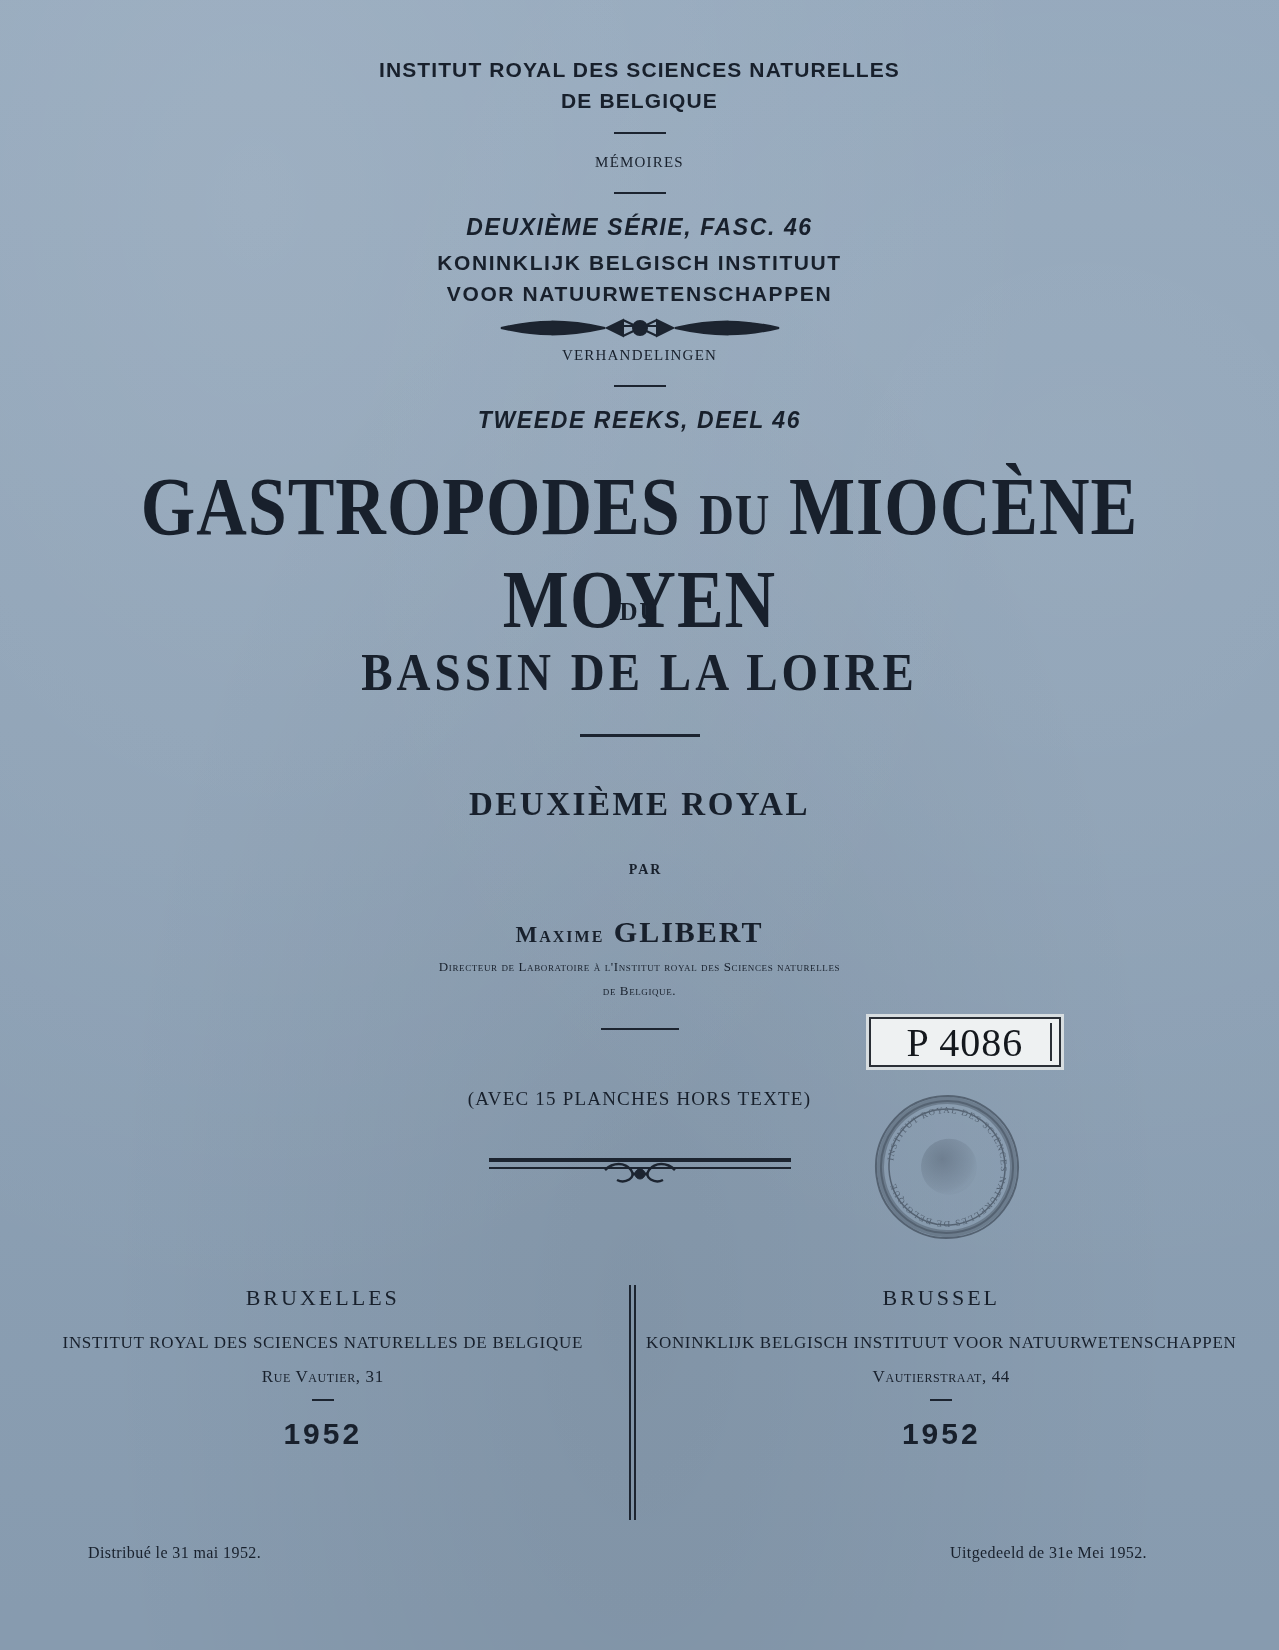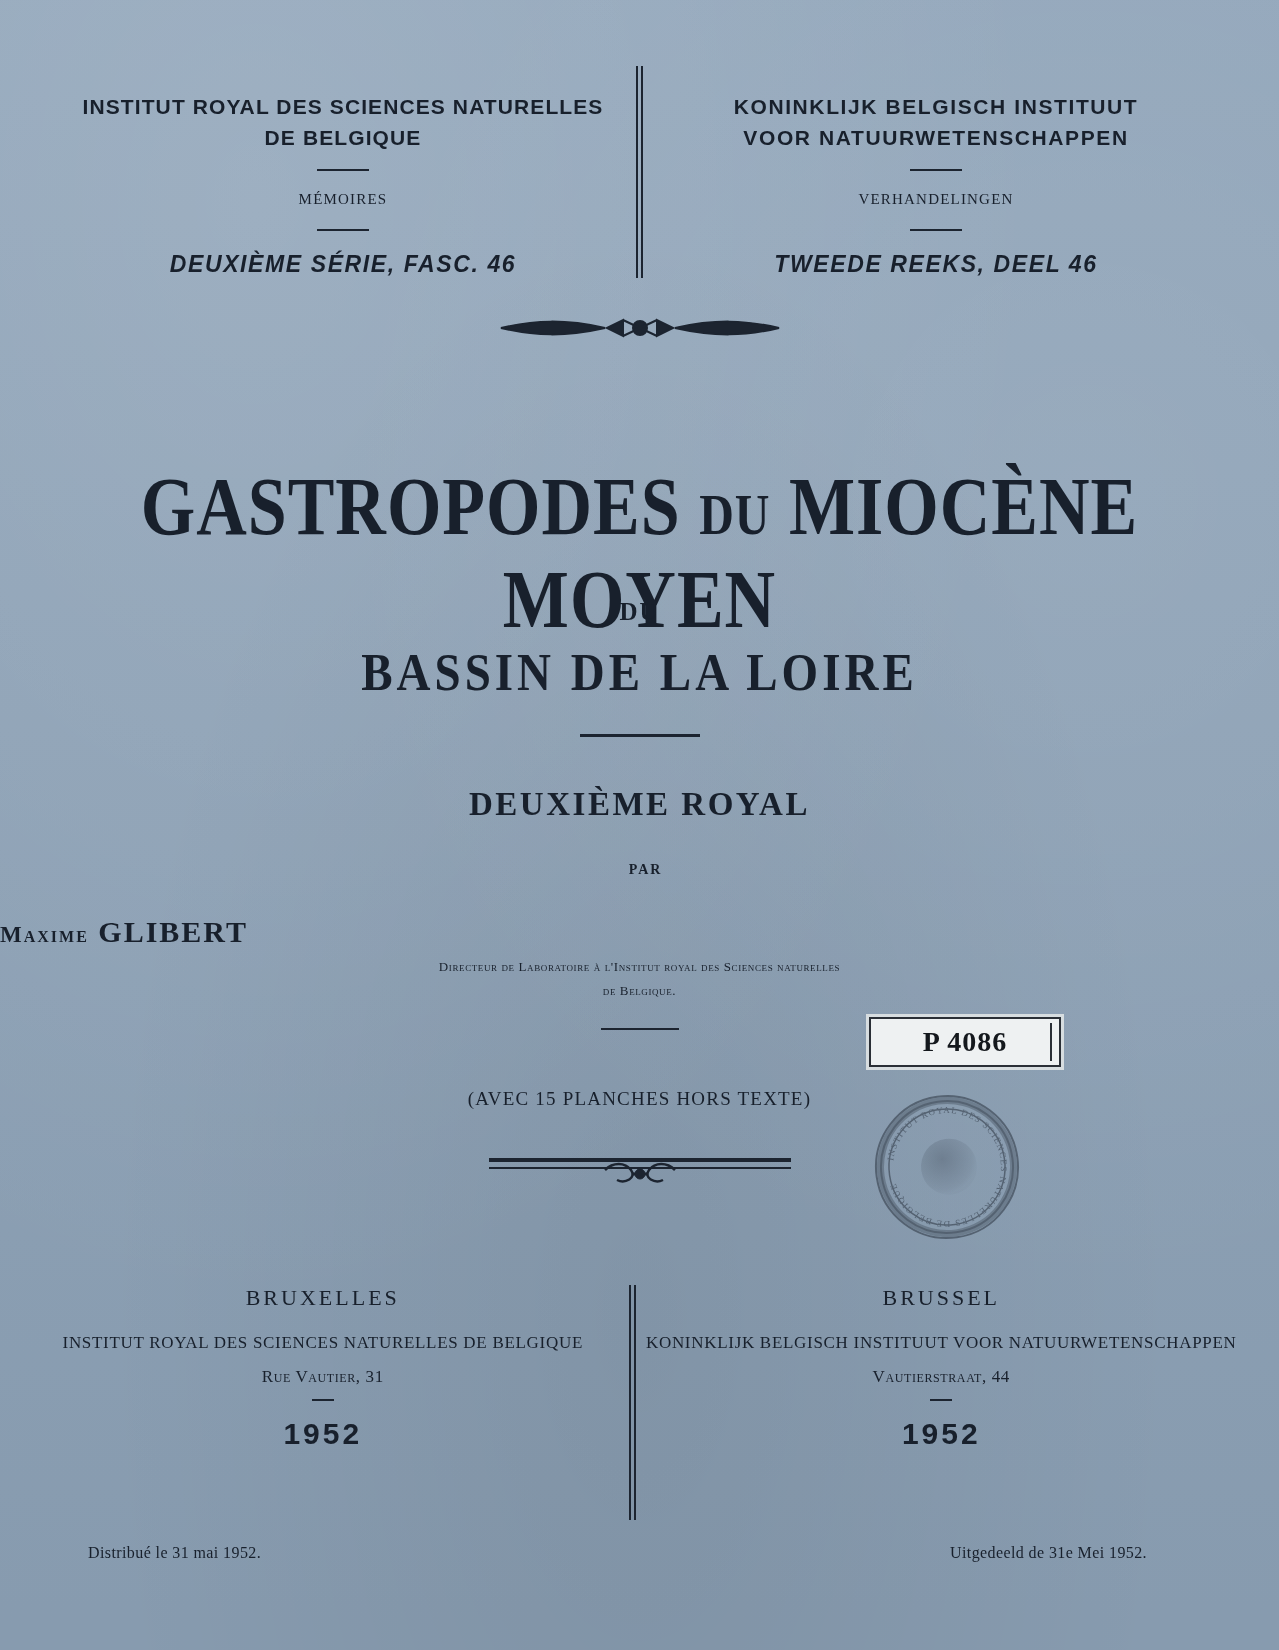--- a/index.html
+++ b/index.html
@@ -32,21 +32,21 @@
   }
 
   
   .header {
     position: absolute;
     top: 48px;
     left: 60px;
     right: 60px;
     height: 230px;
     display: flex;
-    align-items: flex-end;
+    flex-direction: column;
   }
   .header-col {
     flex: 1 1 50%;
     text-align: center;
     padding-top: 6px;
   }
   .header-divider {
     width: 0;
     border-left: 2px solid #1c2430;
     border-right: 2px solid #1c2430;
@@ -162,20 +162,21 @@
     text-align: center;
     font-size: 14px;
     letter-spacing: 2px;
     font-weight: bold;
   }
   .author {
     position: absolute;
     top: 915px;
     left: 0;
     right: 0;
+    text-align: center;
     font-weight: bold;
     font-size: 30px;
     letter-spacing: 2px;
   }
   .author .sc {
     font-size: 23px;
   }
   .author-title {
     position: absolute;
     top: 955px;
@@ -216,24 +217,23 @@
     top: 1017px;
     width: 188px;
     height: 46px;
     background: #eef1f2;
     border: 2px solid #2a2f36;
     box-shadow: 0 0 0 3px #d7dde0;
     display: flex;
     align-items: center;
     justify-content: center;
     font-family: "Liberation Serif", serif;
-    font-size: 28px;
+    font-size: 40px;
     letter-spacing: 1px;
     color: #14181d;
-    font-weight: bold;
   }
   .shelfmark .bar {
     position: absolute;
     right: 7px;
     top: 4px;
     bottom: 4px;
     width: 2px;
     background: #2a2f36;
   }
   .round-stamp {

